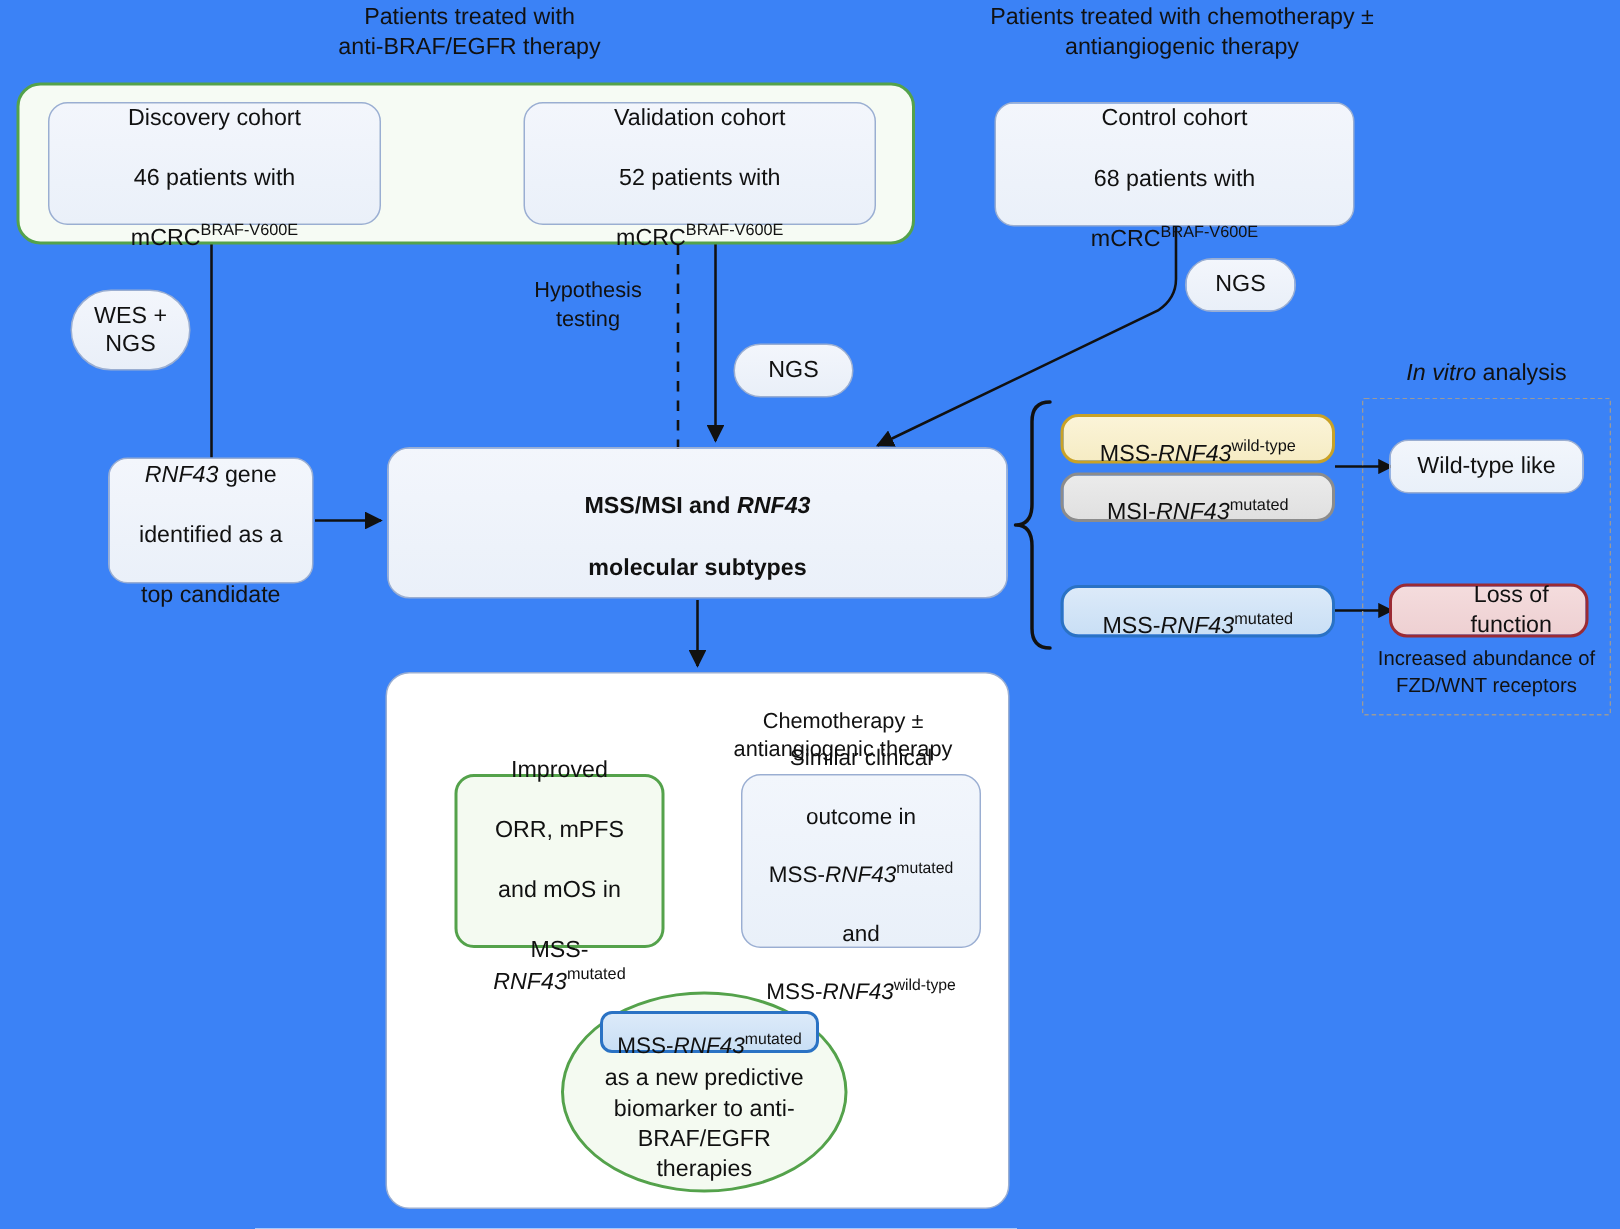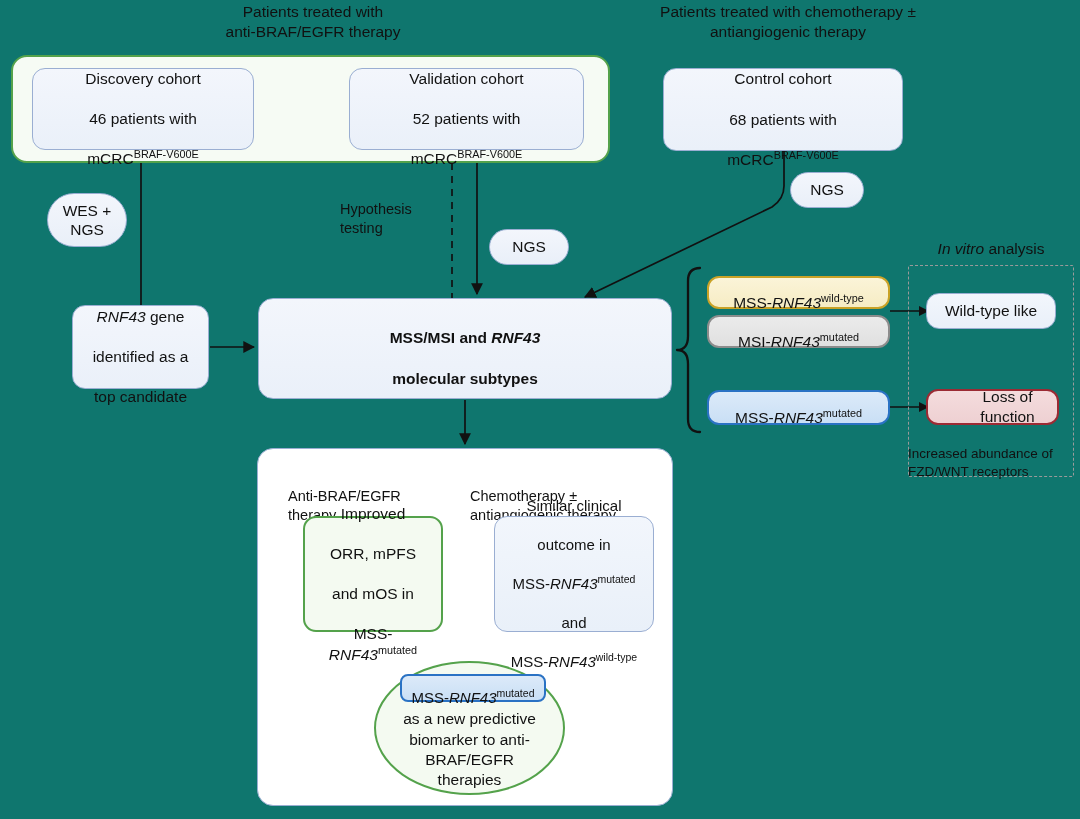--- a/index.html
+++ b/index.html
@@ -6,37 +6,37 @@
   body{
     font-family:"Liberation Sans","DejaVu Sans",sans-serif;
     color:#111;
     -webkit-font-smoothing:antialiased;
   }
   #stage{
     position:relative;
     width:1080px;
     height:819px;
     overflow:hidden;
-    background:#0f766e;
+    background:#3b82f6;
   }
   .abs{position:absolute;box-sizing:border-box;}
 
   
   .caption{
     font-size:15.5px;
     line-height:1.32;
     text-align:center;
     color:#111;
     white-space:pre-line;
   }
   .smalllabel{
     font-size:14.5px;
     line-height:1.3;
+    text-align:center;
     white-space:pre-line;
-    margin-top:15px;
   }
 
   
   .node{
     display:flex;
     align-items:center;
     justify-content:center;
     text-align:center;
     border-radius:13px;
     border:1.6px solid #9aaed2;
@@ -244,22 +244,20 @@
 
   <div class="abs node lightblue" style="left:926px;top:293px;width:130px;height:36px;">Wild-type like</div>
 
   <div class="abs node red" style="left:926px;top:389px;width:133px;height:36px;padding-left:36px;">Loss of function</div>
 
   <div class="abs smalllabel" style="left:908px;top:430px;width:166px;font-size:13.5px;">Increased abundance of
 FZD/WNT receptors</div>
 
   <div class="abs bluewrap" style="left:257px;top:448px;width:416px;height:358px;"></div>
 
-  <div class="abs smalllabel" style="left:288px;top:472px;width:150px;">Anti-BRAF/EGFR
-therapy</div>
 
   <div class="abs smalllabel" style="left:470px;top:472px;width:184px;">Chemotherapy ±
 antiangiogenic therapy</div>
 
   <div class="abs node green" style="left:303px;top:516px;width:140px;height:116px;">
     <div class="t">
       <span>Improved</span><br>
       <span>ORR, mPFS</span><br>
       <span>and mOS in</span><br>
       <span>MSS-</span><i class="it">RNF43</i><sup class="sp">mutated</sup>

